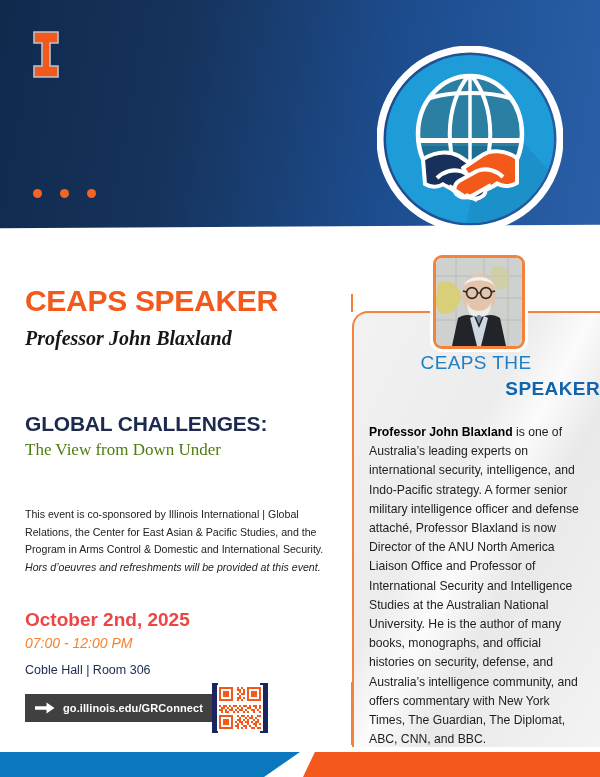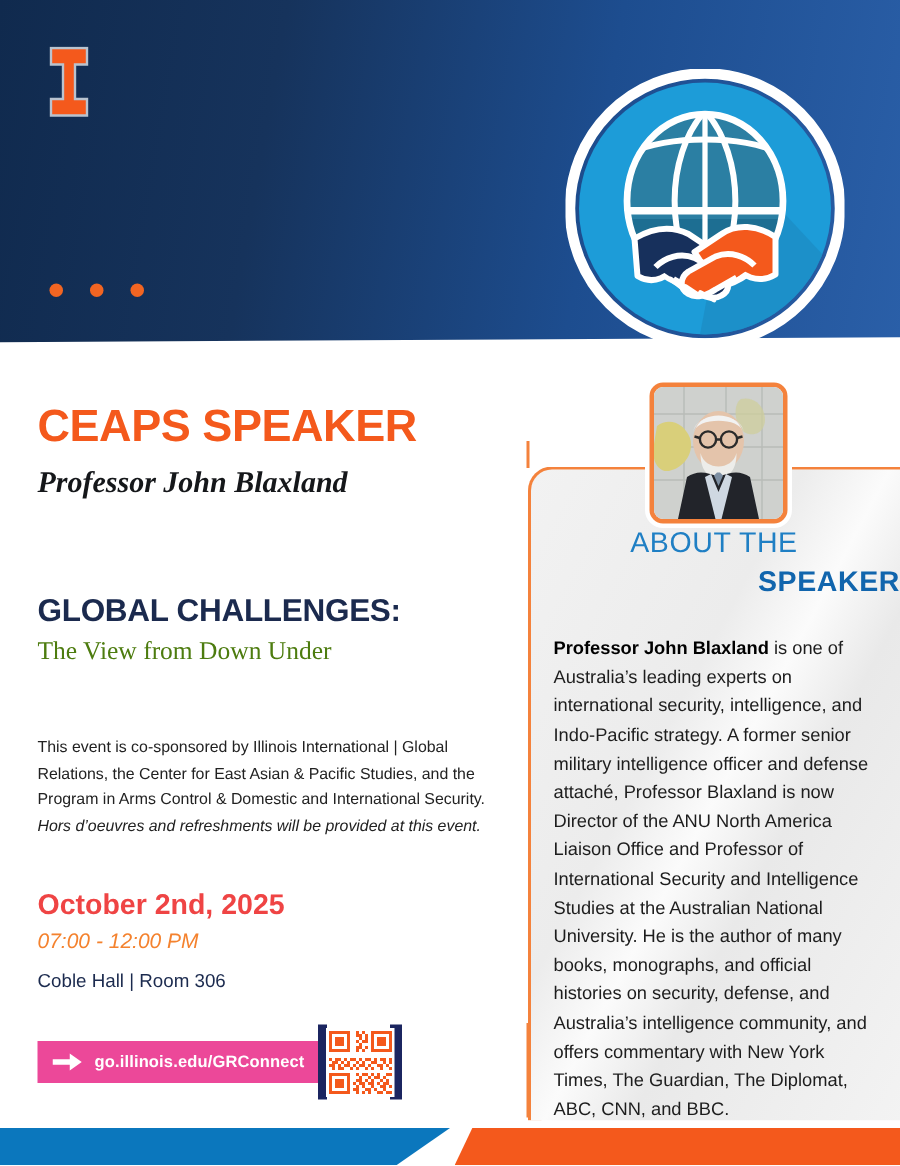--- a/index.html
+++ b/index.html
@@ -50,21 +50,21 @@
     position:absolute;left:33px;top:189px;display:flex;gap:18px;
   }
   .dot{width:9px;height:9px;border-radius:50%;background:#f26522;}
 
   .globe-badge{
     position:absolute;left:377px;top:46px;width:186px;height:186px;
   }
 
   
   .left-col{
-    position:absolute;left:0;top:232px;width:413px;height:510px;
+    position:absolute;left:0;top:248px;width:413px;height:510px;
   }
   .ceaps-title{
     position:absolute;left:25px;top:36px;
     font-size:30px;font-weight:bold;color:#f4591c;letter-spacing:-.3px;
     white-space:nowrap;
   }
   .speaker-name{
     position:absolute;left:25px;top:79px;
     font-family:"Liberation Serif", serif;
     font-size:20px;font-weight:bold;font-style:italic;color:#15171a;
@@ -95,21 +95,21 @@
     font-size:14px;font-style:italic;color:#f4822e;white-space:nowrap;
   }
   .event-loc{
     position:absolute;left:25px;top:415px;
     font-size:12.5px;color:#1b2a4e;white-space:nowrap;
   }
 
   
   .linkbar{
     position:absolute;left:25px;top:694px;width:188px;height:28px;
-    background:#ec4899;display:flex;align-items:center;
+    background:#404040;display:flex;align-items:center;
   }
   .arrow-icon{
     margin-left:10px;width:20px;height:14px;flex:none;
   }
   .link-text{
     margin-left:8px;color:#ffffff;font-size:11px;font-weight:bold;
     white-space:nowrap;letter-spacing:.1px;
   }
   .qr-wrap{
     position:absolute;left:212px;top:681px;width:56px;height:54px;
@@ -374,21 +374,21 @@
         <circle cx="36" cy="35" r="5.4"></circle>
         <circle cx="50" cy="35" r="5.4"></circle>
         <path d="M41.4 35 H44.6 M30.6 34 L27 33 M55.4 34 L59 33"></path>
       </g>
       <path d="M22 60 C28 56 34 56 43 60 C52 56 58 56 64 60 L70 88 H16 Z" fill="#22242a"></path>
       <path d="M38 58 L43 70 L48 58 L52 60 L45 88 L41 88 L34 60 Z" fill="#cfd8e2"></path>
       <path d="M40 59 L43 66 L46 59 L44 57 L42 57 Z" fill="#7d8fa3"></path>
     </svg>
   </div>
 
-  <div class="about-line1">ABOUT THE</div>
+  <div class="about-line1">CEAPS THE</div>
   <div class="about-line2">SPEAKER</div>
 
   <div class="bio">
     <b>Professor John Blaxland</b><span> is one of Australia’s leading experts on international security, intelligence, and Indo-Pacific strategy. A former senior military intelligence officer and defense attaché, Professor Blaxland is now Director of the ANU North America Liaison Office and Professor of International Security and Intelligence Studies at the Australian National University. He is the author of many books, monographs, and official histories on security, defense, and Australia’s intelligence community, and offers commentary with New York Times, The Guardian, The Diplomat, ABC, CNN, and BBC.</span>
   </div>
 
   <div class="footer-blue"></div>
   <div class="footer-orange"></div>
 
 </div>

